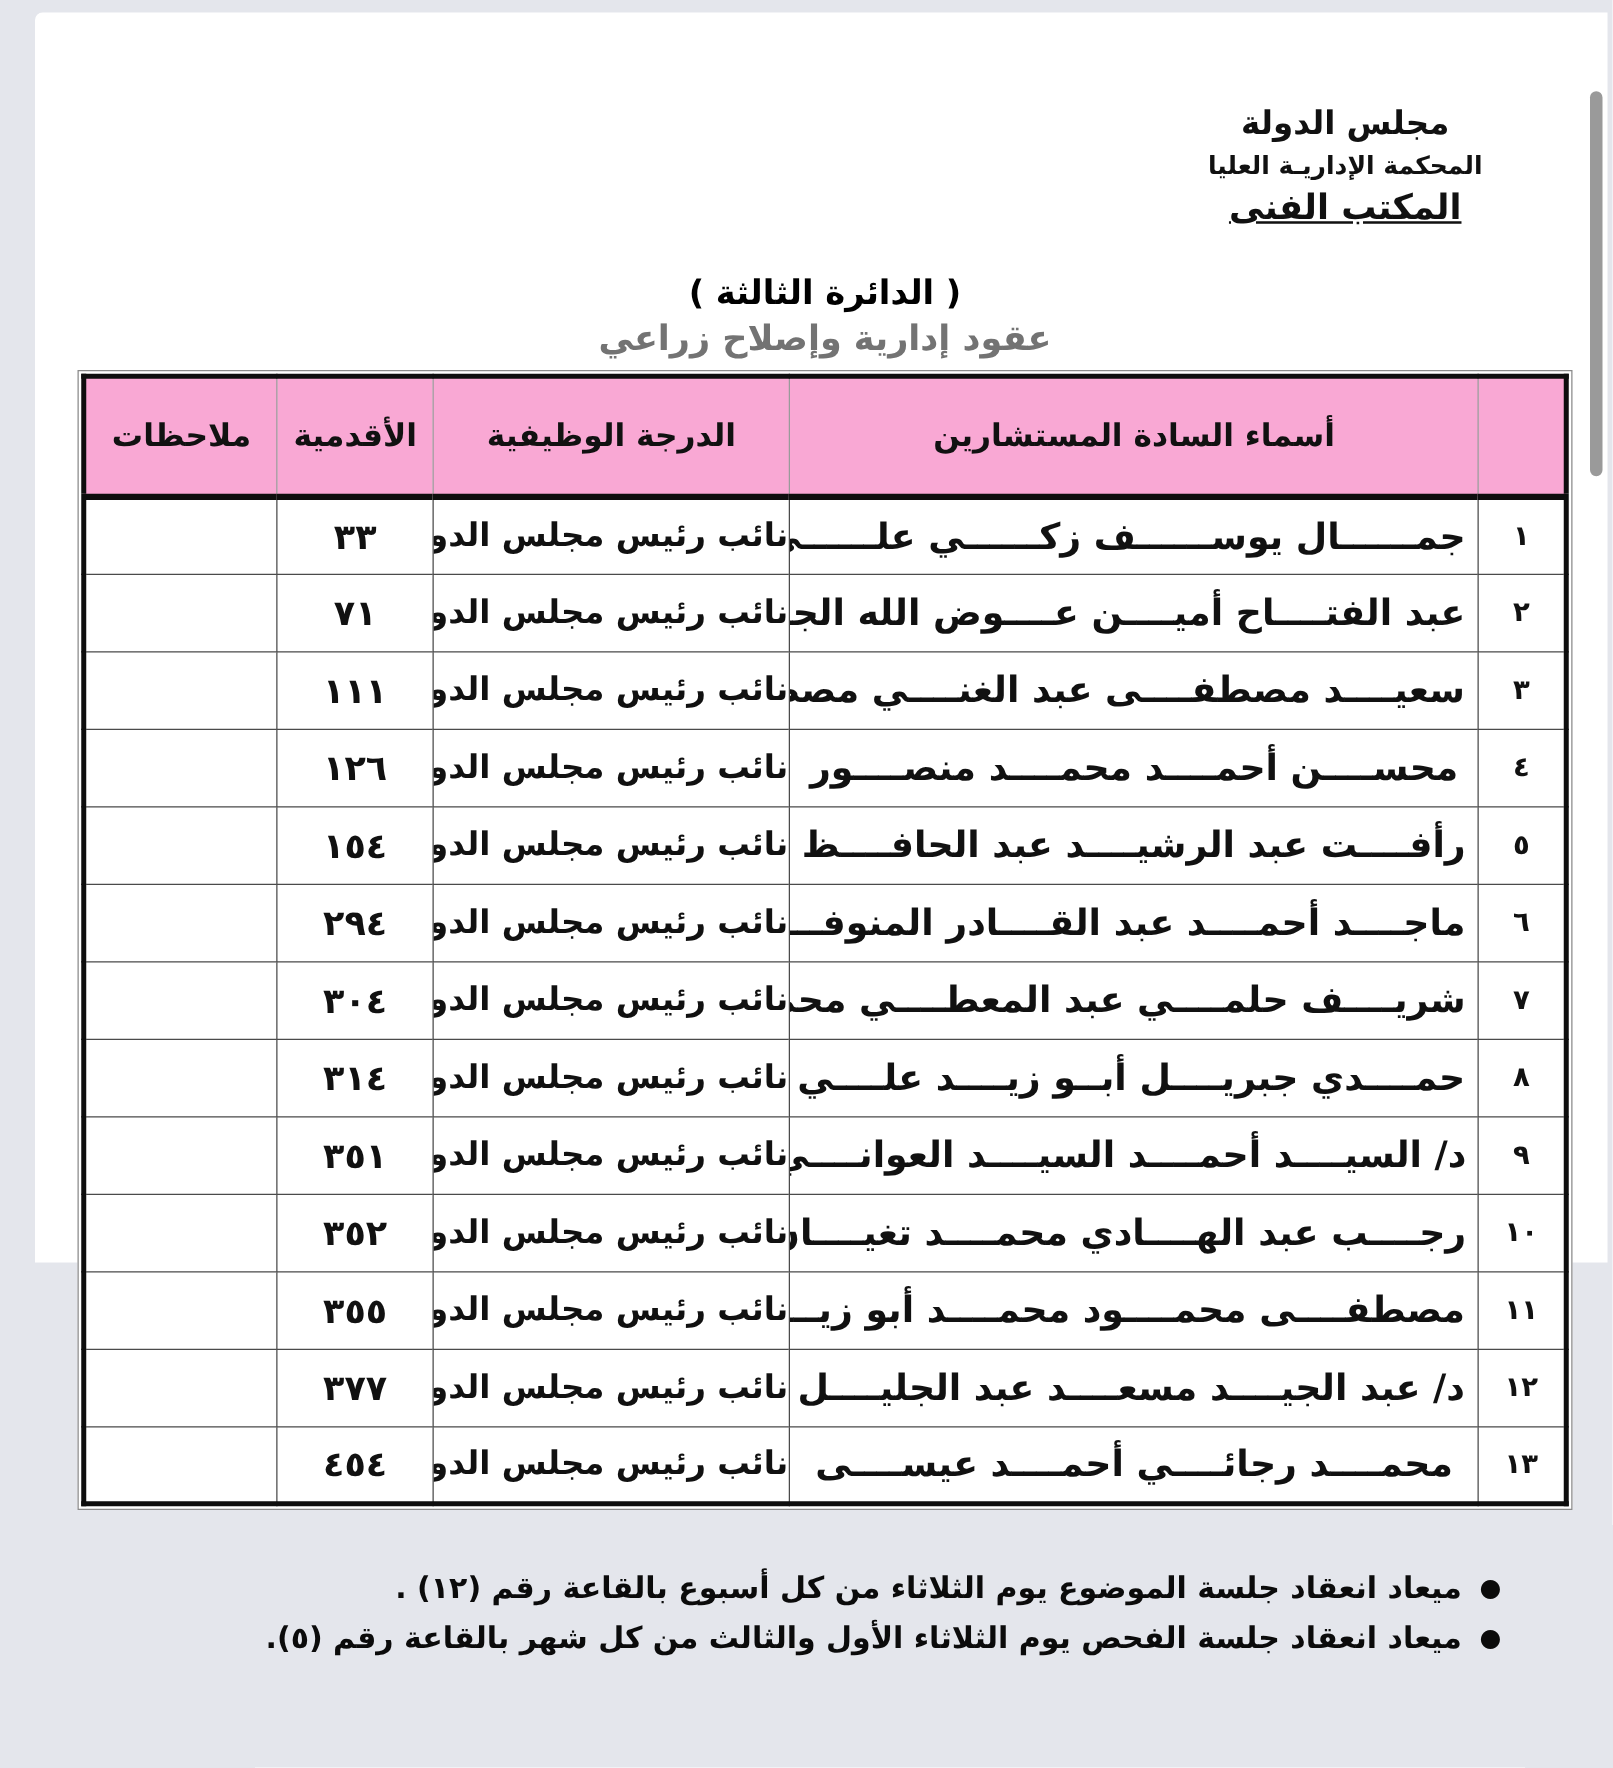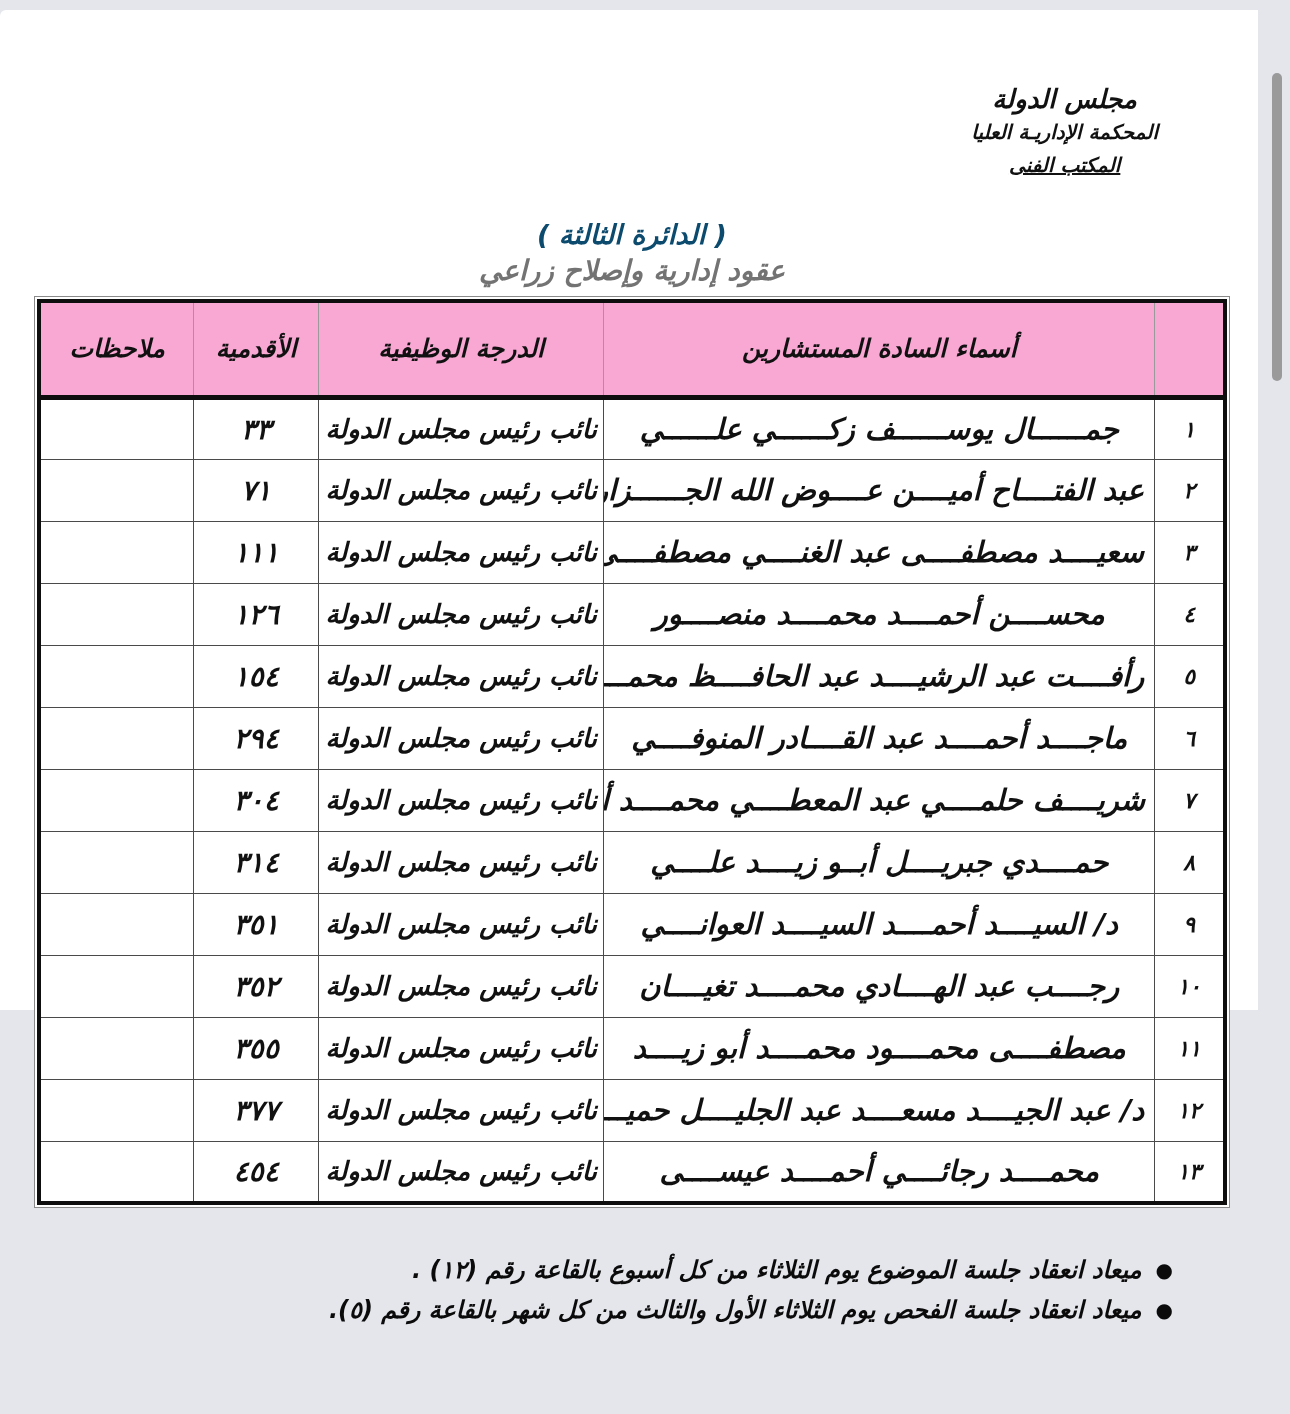--- a/index.html
+++ b/index.html
@@ -4,45 +4,44 @@
 <style>
   html,body{margin:0;padding:0;}
   body{
     width:1290px;height:1414px;
     background:#e4e6ec;
     overflow:hidden;
     font-family:"DejaVu Sans","Liberation Sans",sans-serif;
     position:relative;
   }
   .page{
-    position:absolute;left:0;top:10px;
+    position:absolute;left:28px;top:10px;
     width:1258px;height:1000px;
     background:#ffffff;
     border-top-left-radius:6px;
-    font-style:italic;
   }
   
   .scrollbar-handle{
     position:absolute;
     right:8px;top:73px;
     width:10px;height:308px;
     background:#9a9a9a;
     border-radius:6px;
   }
   
   .letterhead{
     position:absolute;top:72px;right:100px;
     text-align:center;
     direction:rtl;
     font-weight:bold;
     color:#111;
   }
   .letterhead .l1{font-size:26px;line-height:34px;}
   .letterhead .l2{font-size:20px;line-height:33px;}
-  .letterhead .l3{font-size:20px;line-height:33px;text-decoration:underline;}
+  .letterhead .l3{font-size:28px;line-height:33px;text-decoration:underline;}
   
   .titles{
     position:absolute;top:208px;left:36px;width:1192px;
     text-align:center;direction:rtl;font-weight:bold;
   }
   .titles .circuit{font-size:27px;line-height:34px;}
   .titles .subject{font-size:28px;line-height:38px;}
   
   .table-outer{
     position:absolute;left:34px;top:286px;width:1196px;
@@ -101,21 +100,21 @@
 
 <div class="page">
 
   <div class="letterhead">
     <div class="l1">مجلس الدولة</div>
     <div class="l2">المحكمة الإداريـة العليا</div>
     <div class="l3">المكتب الفنى</div>
   </div>
 
   <div class="titles">
-    <div class="circuit" style="color: #0c4a6e;">( الدائرة الثالثة )</div>
+    <div class="circuit" style="color: #000000;">( الدائرة الثالثة )</div>
     <div class="subject" style="color: #737373;">عقود إدارية وإصلاح زراعي</div>
   </div>
 
   <div class="table-outer">
     <table>
       <colgroup>
         <col class="c-index">
           <col class="c-names">
           <col class="c-grade">
           <col class="c-seniority">

